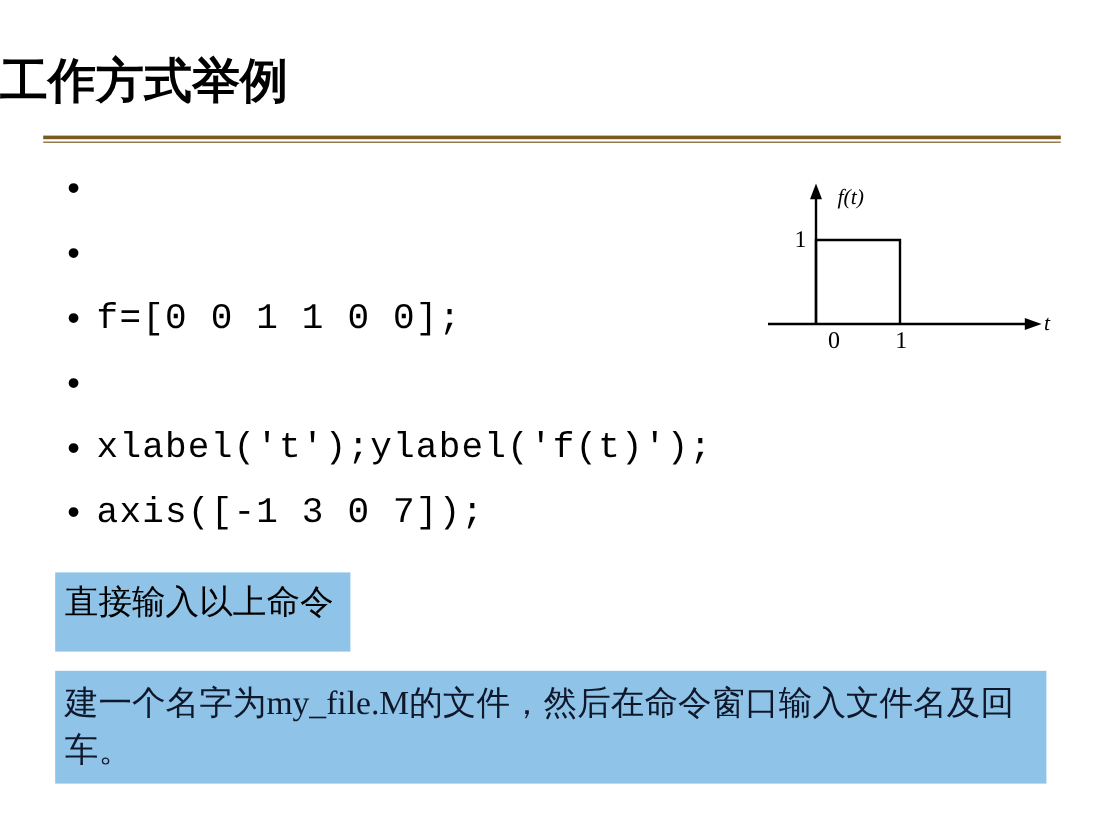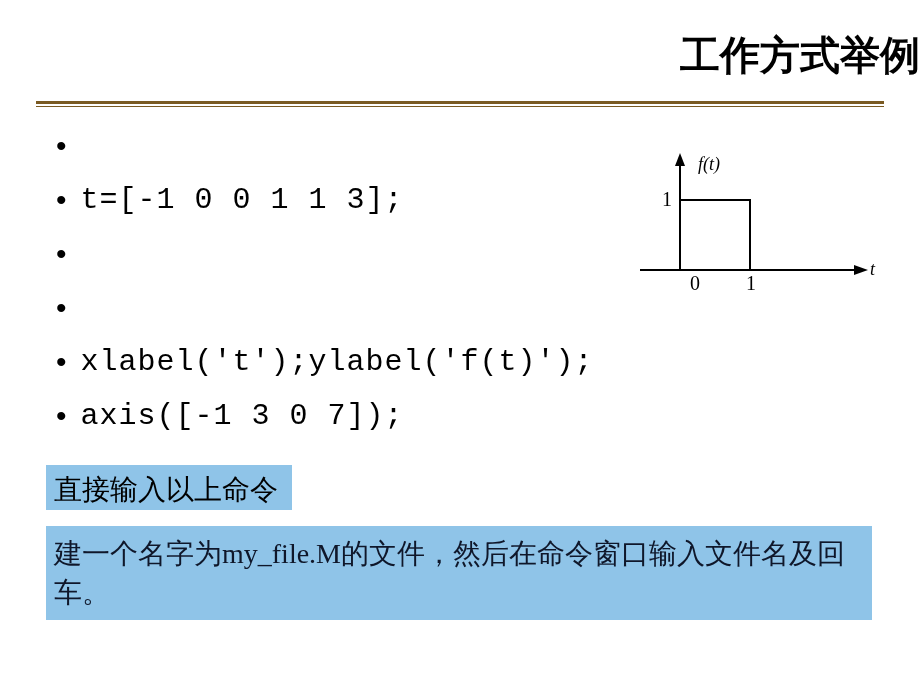--- a/index.html
+++ b/index.html
@@ -5,25 +5,25 @@
     * { margin: 0; padding: 0; box-sizing: border-box; }
     body {
       width: 920px;
       height: 690px;
       background: #fff;
       font-family: "SimSun", "Songti SC", serif;
       position: relative;
       overflow: hidden;
     }
     .title {
-      text-align: right;
+      text-align: left;
       font-size: 40px;
       font-weight: bold;
       color: #000;
-      padding-top: 28px;
+      padding-top: 40px;
       padding-bottom: 18px;
       font-family: "SimHei", "Heiti SC", sans-serif;
     }
     .divider {
       margin: 0 36px 18px 36px;
       height: 6px;
       border-top: 3px solid #7a5a22;
       border-bottom: 1px solid #7a5a22;
     }
     .content {
@@ -45,21 +45,21 @@
     .mono { font-family: "Courier New", monospace; letter-spacing: 1px; color: #000; }
     .cjk { font-family: "SimSun", "Songti SC", serif; }
     .first-line .cjk { color: #0a8a0a; }
     .first-line .mono-green { font-family: "Courier New", monospace; color: #0a8a0a; }
     .first-line .pct { font-family: "Courier New", monospace; color: #0a8a0a; }
     .note1 {
       background: #8fc4e8;
       display: inline-block;
       margin-left: 46px;
       margin-top: 16px;
-      padding: 6px 14px 1px 8px;
+      padding: 6px 14px 22px 8px;
       font-size: 28px;
       color: #000;
     }
     .note2 {
       background: #8fc4e8;
       display: block;
       margin: 16px 48px 0 46px;
       padding: 8px 14px 8px 8px;
       font-size: 28px;
       color: #0f172a;
@@ -83,25 +83,25 @@
 <div class="divider"></div>
 
 <div class="content">
 
   <div class="bullet-row first-line">
     <span class="bullet">•</span>
   </div>
 
   <div class="bullet-row">
     <span class="bullet">•</span>
-    <span class="mono">t=[-1 0 0 1 1 3];</span>
   </div>
 
   <div class="bullet-row">
     <span class="bullet">•</span>
+    <span class="mono">f=[0 0 1 1 0 0];</span>
   </div>
 
   <div class="bullet-row">
     <span class="bullet">•</span>
   </div>
 
   <div class="bullet-row">
     <span class="bullet">•</span>
     <span class="mono">xlabel('t');ylabel('f(t)');</span>
   </div>

